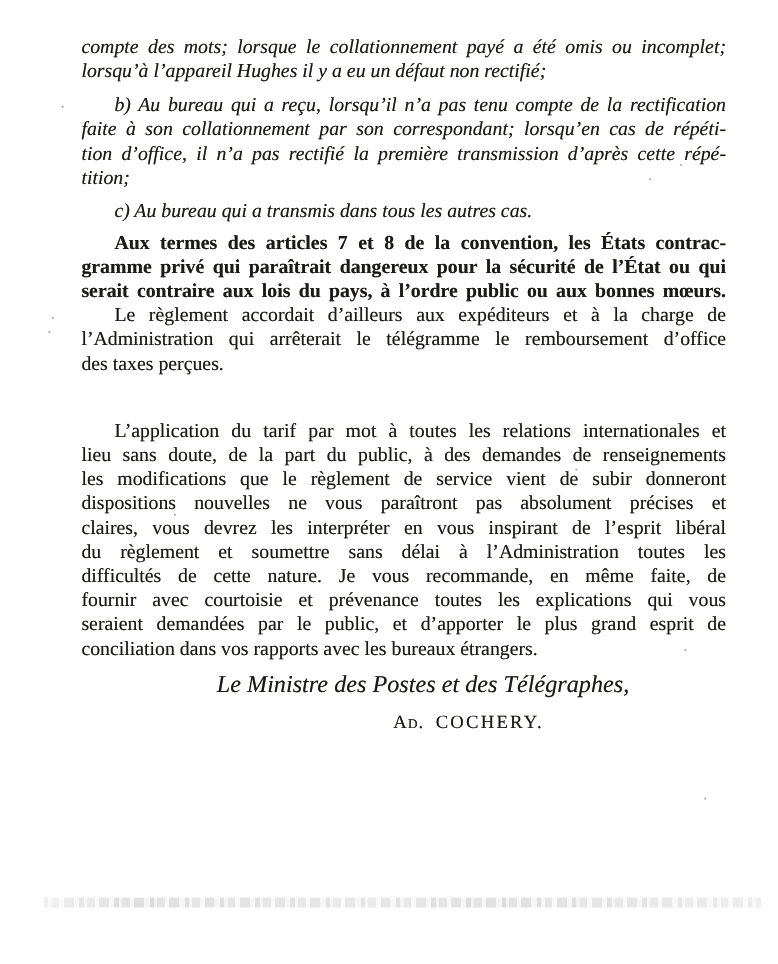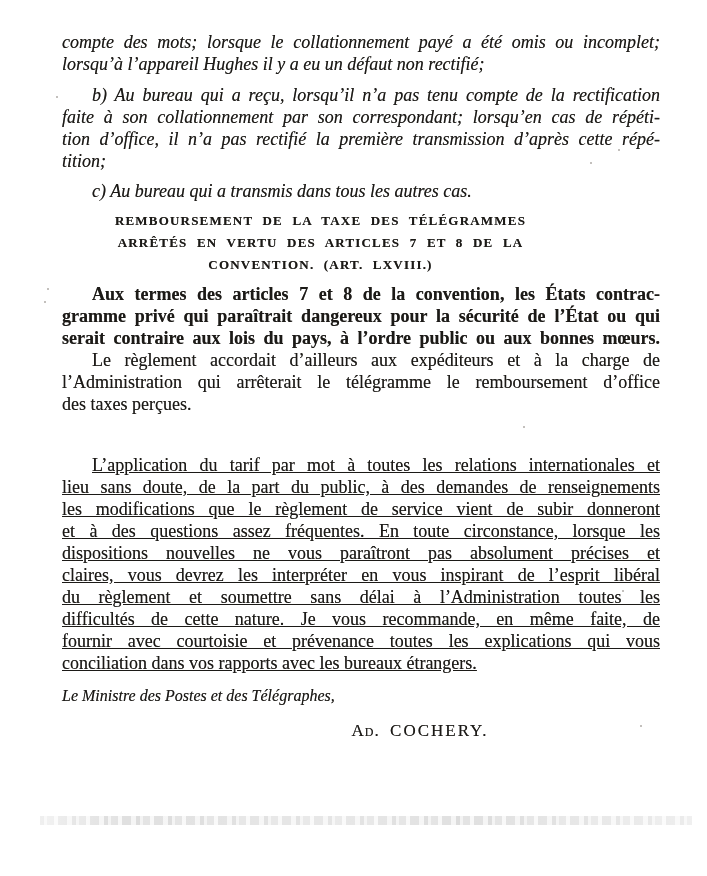--- a/index.html
+++ b/index.html
@@ -8,40 +8,41 @@
     width: 707px; height: 876px;
     background: var(--paper, #ffffff);
     position: relative; overflow: hidden;
     font-family: "Liberation Serif", "DejaVu Serif", serif;
     color: var(--ink, #1c1a17);
   }
   .sheet {
     position: absolute; inset: 0;
     padding: 31px 47px 0 62px;
     text-shadow: 0 0 0.5px rgba(28,26,23,0.6);
+    margin-left: 12px;
   }
   .para { margin: 0; font-size: 18px; line-height: 22px; text-align: justify; }
   .italic { font-style: italic; }
   .it { }
   .line { display: block; text-align: justify; text-align-last: justify; min-height: 22px; }
   .line.last { text-align-last: left; }
   .line.indent { text-indent: 30px; }
   .m-b  { margin-top: 9px; }
   .m-c  { margin-top: 8px; }
   .heading {
     margin: 8px 0 0 0; width: 517px;
     text-align: center; font-size: 13px; line-height: 22px;
     letter-spacing: 1.2px; word-spacing: 5px; font-style: normal;
   }
   .hline { display: block; }
   .m-p1 { margin-top: 7px; font-weight: bold; }
-  .m-p4 { margin-top: 39px; text-decoration: underline; }
+  .m-p4 { margin-top: 39px; }
   .sig-role {
-    margin: 11px 0 0 0; font-style: italic; font-size: 16px; line-height: 22px;
-    padding-right: 88px;
+    margin: 11px 0 0 0; font-style: italic; font-size: 22px; line-height: 22px;
+    text-align: right; padding-right: 88px;
   }
   .sig-name {
     margin: 13px 0 0 0; font-size: 17px; line-height: 22px;
     text-align: center; position: relative; left: 59px;
     letter-spacing: 2px; word-spacing: 4px;
   }
   .sig-name .sc { font-variant: small-caps; letter-spacing: 1px; }
   .ghost-strip {
     position: absolute; left: 40px; top: 816px; width: 652px; height: 9px;
     background:
@@ -68,48 +69,44 @@
     <span class="line indent">b) Au bureau qui a reçu, lorsqu’il n’a pas tenu compte de la rectification</span>
     <span class="line">faite à son collationnement par son correspondant; lorsqu’en cas de répéti-</span>
     <span class="line">tion d’office, il n’a pas rectifié la première transmission d’après cette répé-</span>
     <span class="line last">tition;</span>
   </p>
 
   <p class="para italic m-c">
     <span class="line indent last">c) Au bureau qui a transmis dans tous les autres cas.</span>
   </p>
 
-  <h2 class="heading">
-    <span class="hline">REMBOURSEMENT DE LA TAXE DES TÉLÉGRAMMES</span>
-    <span class="hline">ARRÊTÉS EN VERTU DES ARTICLES 7 ET 8 DE LA CONVENTION. (ART. LXVIII.)</span>
-  </h2>
 
   <p class="para m-p1">
     <span class="line indent">Aux termes des articles 7 et 8 de la convention, les États contrac-</span>
     <span class="line">gramme privé qui paraîtrait dangereux pour la sécurité de l’État ou qui</span>
     <span class="line">serait contraire aux lois du pays, à l’ordre public ou aux bonnes mœurs.</span>
   </p>
 
   <p class="para">
     <span class="line indent">Le règlement accordait d’ailleurs aux expéditeurs et à la charge de</span>
     <span class="line"><span>l’Administration qui arrêterait le télégramme </span><span class="it">le remboursement d’office</span></span>
     <span class="line last">des taxes perçues.</span>
   </p>
 
 
   <p class="para m-p4">
     <span class="line indent">L’application du tarif par mot à toutes les relations internationales et</span>
     <span class="line">lieu sans doute, de la part du public, à des demandes de renseignements</span>
     <span class="line">les modifications que le règlement de service vient de subir donneront</span>
-    <span class="line">et à des questions assez fréquentes. En toute circonstance, lorsque les</span>
     <span class="line">dispositions nouvelles ne vous paraîtront pas absolument précises et</span>
     <span class="line">claires, vous devrez les interpréter en vous inspirant de l’esprit libéral</span>
     <span class="line">du règlement et soumettre sans délai à l’Administration toutes les</span>
     <span class="line">difficultés de cette nature. Je vous recommande, en même faite, de</span>
     <span class="line">fournir avec courtoisie et prévenance toutes les explications qui vous</span>
+    <span class="line">seraient demandées par le public, et d’apporter le plus grand esprit de</span>
     <span class="line last">conciliation dans vos rapports avec les bureaux étrangers.</span>
   </p>
 
   <p class="sig-role">Le Ministre des Postes et des Télégraphes,</p>
 
   <p class="sig-name"><span class="sc">Ad.</span> <span>COCHERY.</span></p>
 
 </section>
 
 <div class="ghost-strip"></div>

